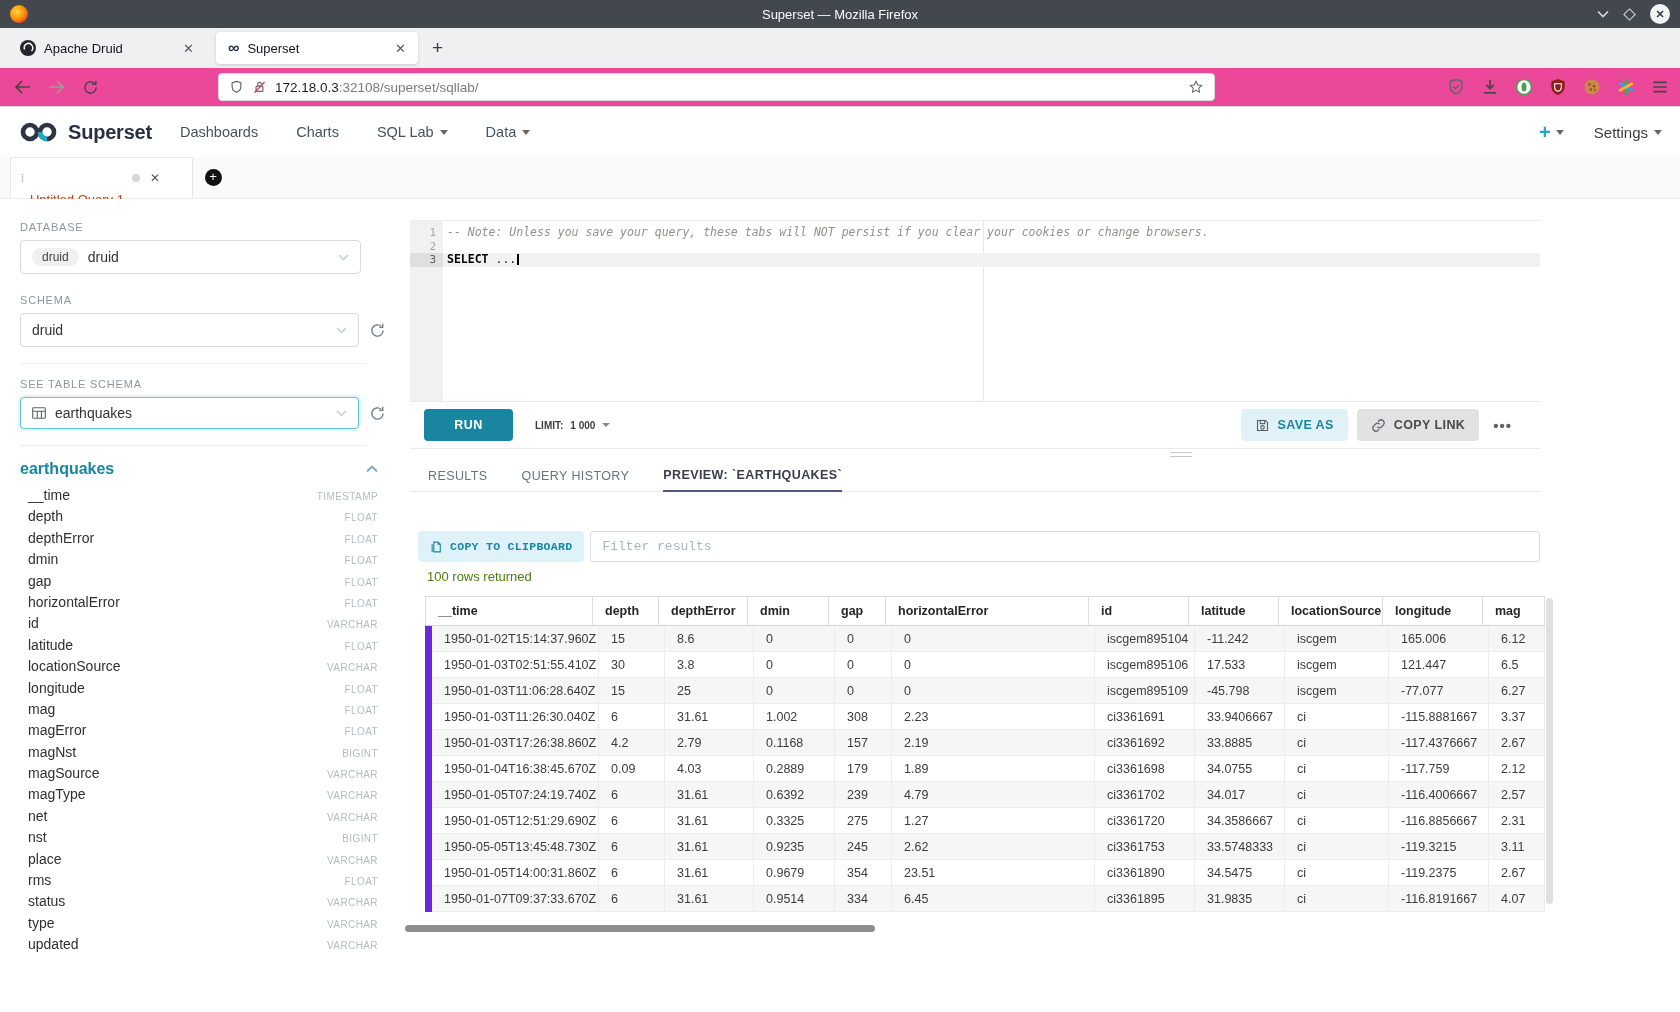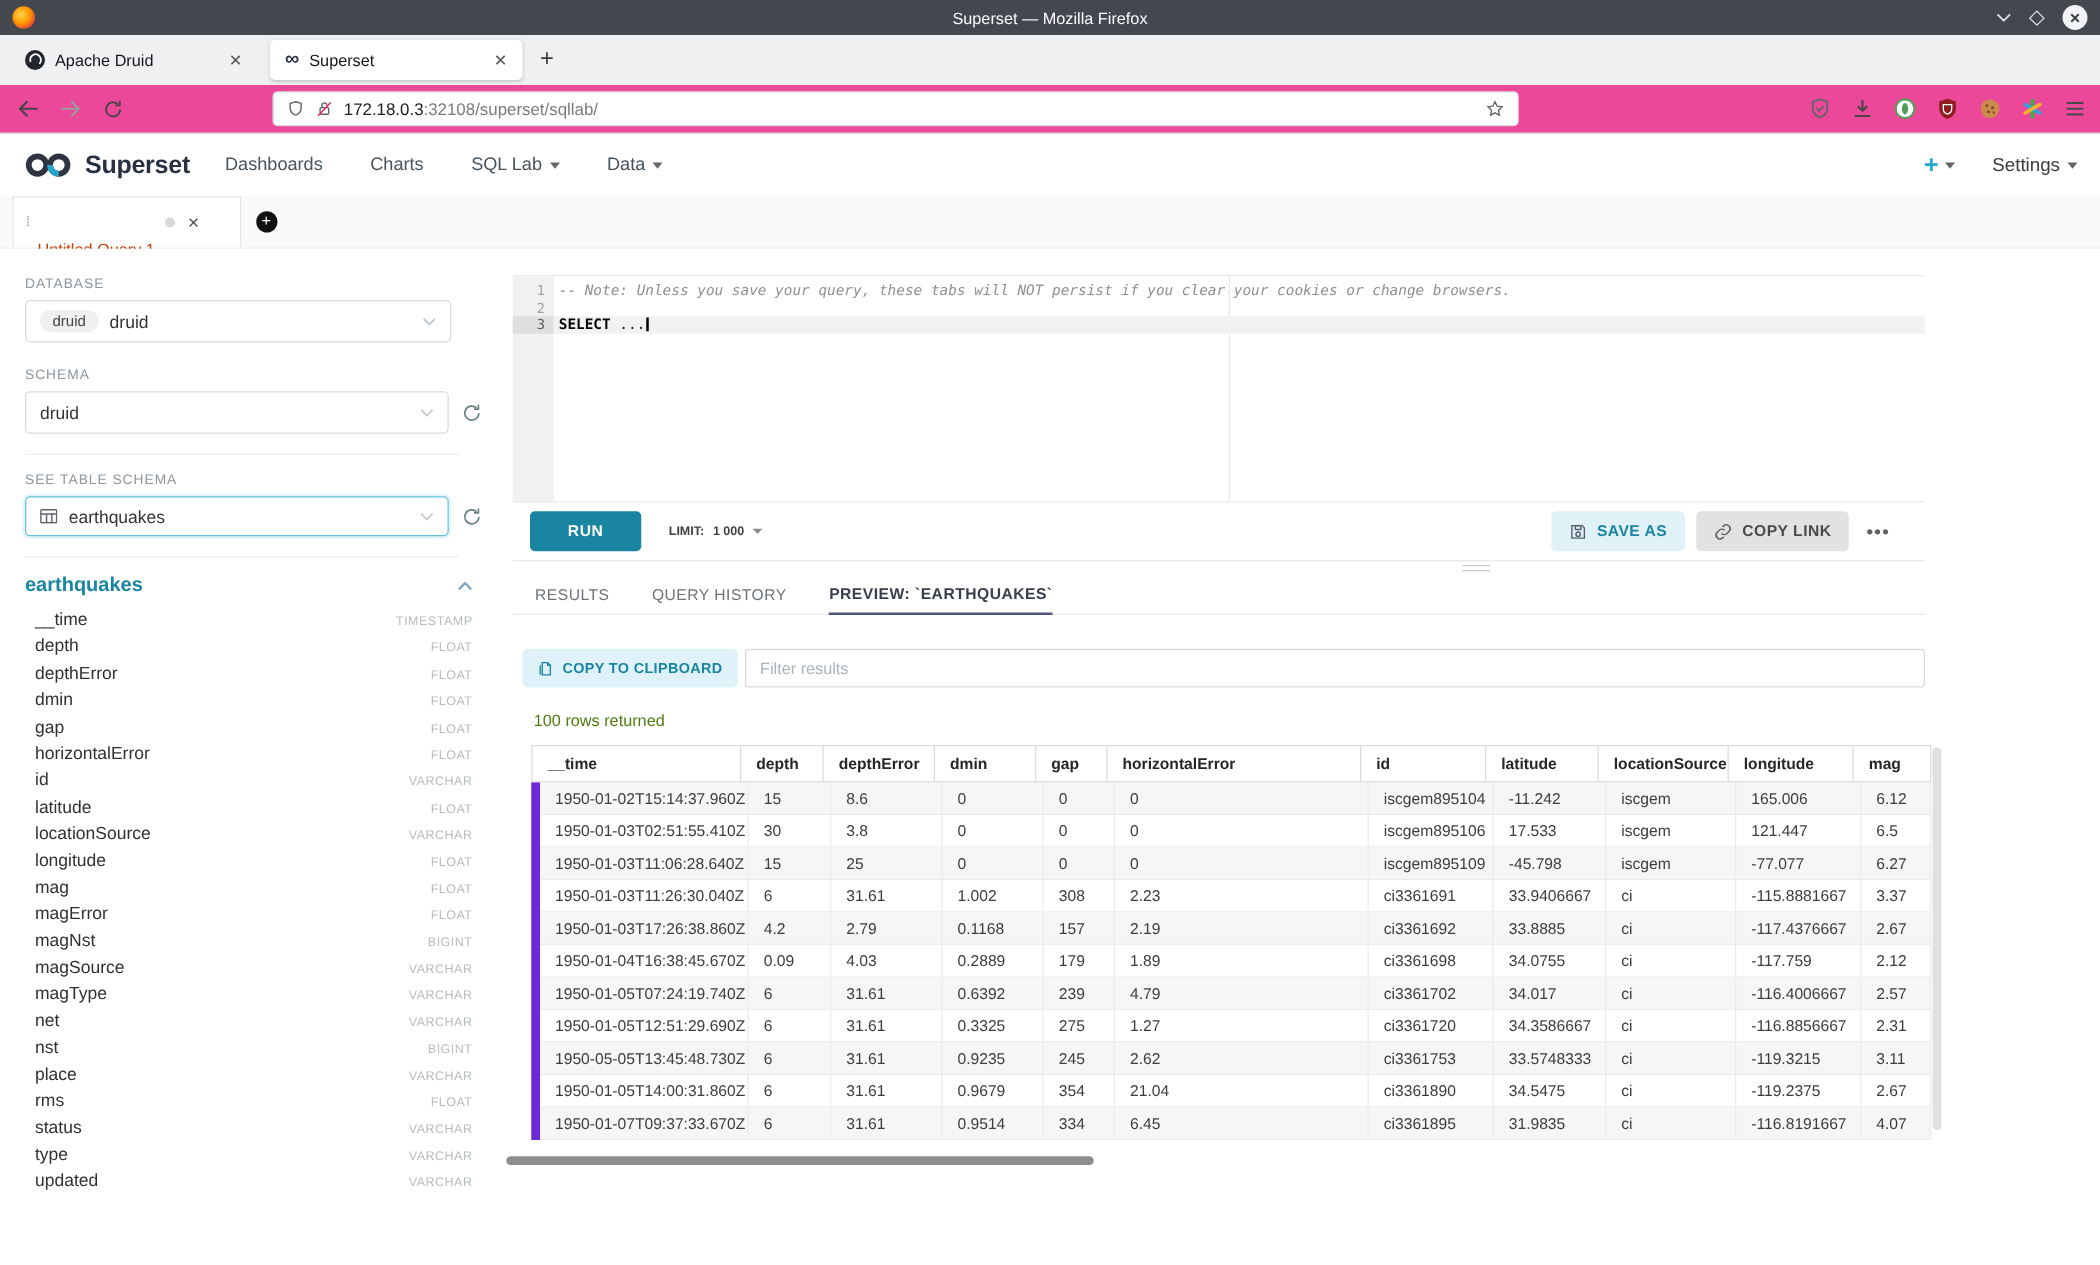--- a/index.html
+++ b/index.html
@@ -96,21 +96,21 @@
   .copylink-btn { margin-left:9px; height:32px; background:#e2e2e2; border:none; border-radius:4px; color:#4a4a4a; font-weight:bold; font-size:12.5px; letter-spacing:0.4px; padding:0 14px; display:flex; align-items:center; gap:8px; font-family:inherit; }
   .more-btn { margin-left:14px; color:#5f6368; font-size:15px; font-weight:bold; letter-spacing:1px; background:none; border:none; }
 
   .grip { position:absolute; left:770px; top:253px; width:22px; }
   .grip div { height:1px; background:#c9c9c9; margin-bottom:3px; }
 
   .stabs { position:absolute; left:10px; top:261px; width:1130px; height:32px; border-bottom:1px solid #e7e7e7; display:flex; gap:34px; padding-left:18px; }
   .s-tab { display:flex; align-items:center; font-size:12.5px; letter-spacing:0.4px; color:#6b7278; font-weight:500; height:32px; }
   .s-tab.active { color:#383e4c; font-weight:bold; border-bottom:2px solid #50567d; margin-bottom:-1px; }
 
-  .actions { position:absolute; left:10px; top:320px; width:1130px; display:flex; gap:6px; padding-left:8px; }
+  .actions { position:absolute; left:10px; top:332px; width:1130px; display:flex; gap:6px; padding-left:8px;font-family:Liberation Mono, monospace; }
   .copyclip-btn { height:31px; background:#e0f2f9; border:none; border-radius:4px; color:#1985a0; font-weight:bold; font-size:11.5px; letter-spacing:0.3px; padding:0 12px; display:flex; align-items:center; gap:7px; font-family:inherit; flex:none; }
   .filter-input { flex:1; height:31px; border:1px solid #d9d9d9; border-radius:3px; padding:0 11px; font-size:13px; color:#333; font-family:inherit; }
   .filter-input::placeholder { color:#aab4ba; }
 
   .rows-note { position:absolute; left:27px; top:370px; font-size:13px; color:#4d7c0f; }
 
   .tablewrap { position:absolute; left:25px; top:397px; width:1120px; }
   .t-head { display:flex; border:1px solid #dcdcdc; border-bottom:1px solid #d4d4d4; background:#fff; height:30px; }
   .t-head .t-cell { font-weight:bold; color:#262626; border-right:1px solid #dcdcdc; display:flex; align-items:center; }
   .t-head .t-cell:last-child { border-right:none; }
@@ -618,21 +618,21 @@
             <div class="t-cell" style="width: 104px;">ci</div>
             <div class="t-cell" style="width: 100px;">-119.3215</div>
             <div class="t-cell" style="width: 63px;">3.11</div>
           </div>
           <div class="t-row">
             <div class="t-cell" style="width: 167px;">1950-01-05T14:00:31.860Z</div>
             <div class="t-cell" style="width: 66px;">6</div>
             <div class="t-cell" style="width: 89px;">31.61</div>
             <div class="t-cell" style="width: 81px;">0.9679</div>
             <div class="t-cell" style="width: 57px;">354</div>
-            <div class="t-cell" style="width: 203px;">21.04</div>
+            <div class="t-cell" style="width: 203px;">23.51</div>
             <div class="t-cell" style="width: 100px;">ci3361890</div>
             <div class="t-cell" style="width: 90px;">34.5475</div>
             <div class="t-cell" style="width: 104px;">ci</div>
             <div class="t-cell" style="width: 100px;">-119.2375</div>
             <div class="t-cell" style="width: 63px;">2.67</div>
           </div>
           <div class="t-row">
             <div class="t-cell" style="width: 167px;">1950-01-07T09:37:33.670Z</div>
             <div class="t-cell" style="width: 66px;">6</div>
             <div class="t-cell" style="width: 89px;">31.61</div>

